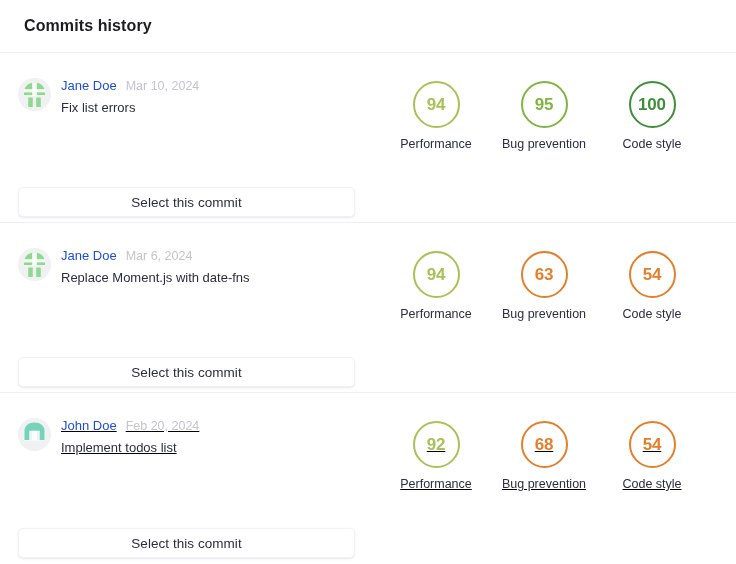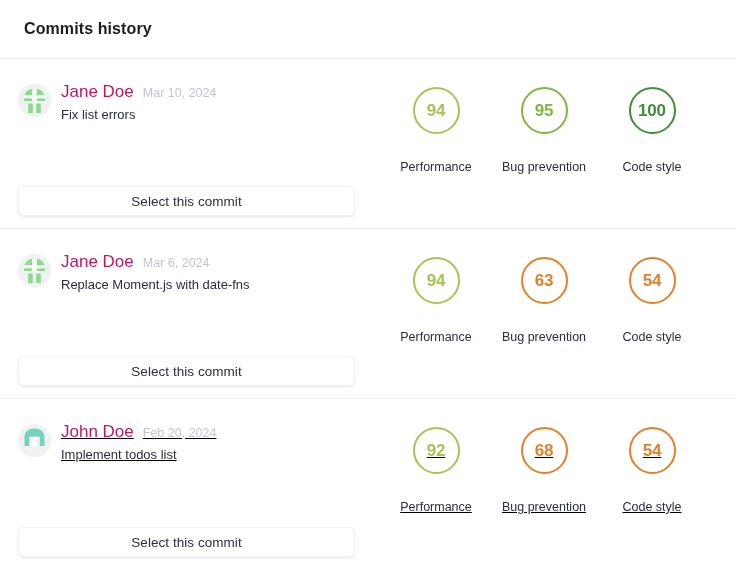--- a/index.html
+++ b/index.html
@@ -15,21 +15,21 @@
   .panel {
     width: 736px;
     height: 564px;
     background: #ffffff;
     position: relative;
     overflow: hidden;
   }
 
   
   .panel-header {
-    height: 59px;
+    height: 53px;
     display: flex;
     align-items: center;
     padding-left: 24px;
     border-bottom: 1px solid #eceef1;
     background: #ffffff;
   }
   .panel-title {
     font-size: 16px;
     font-weight: 700;
     color: #1d1d20;
@@ -76,22 +76,22 @@
 
   .commit-textblock { padding-top: 1px; }
 
   .commit-byline {
     display: flex;
     align-items: baseline;
     gap: 9px;
     line-height: 16px;
   }
   .commit-author {
-    font-size: 17px;
-    color: #be185d;
+    font-size: 13px;
+    color: #1d4ed8;
     font-weight: 400;
     white-space: nowrap;
   }
   .commit-date {
     font-size: 12.5px;
     color: #c3c5cc;
     font-weight: 400;
     white-space: nowrap;
     text-align: center;
   }
@@ -100,21 +100,21 @@
     font-size: 13px;
     color: #2b2d42;
     font-weight: 400;
     white-space: nowrap;
   }
 
   
   .select-btn {
     position: absolute;
     left: 18px;
-    bottom: 12px;
+    bottom: 5px;
     width: 337px;
     height: 30px;
     background: #ffffff;
     border: 1px solid #f1f2f5;
     border-radius: 5px;
     box-shadow: 0 1px 3px rgba(45, 48, 70, 0.07), 0 1px 1px rgba(45, 48, 70, 0.04);
     font-family: "Liberation Sans", sans-serif;
     font-size: 13.5px;
     color: #2b2d42;
     cursor: pointer;
@@ -148,21 +148,21 @@
     justify-content: center;
     background: #ffffff;
   }
   .metric-value {
     font-size: 17px;
     font-weight: 700;
     color: currentColor;
     letter-spacing: -0.2px;
   }
   .metric-label {
-    margin-top: 26px;
+    margin-top: 9px;
     font-size: 12.5px;
     color: #2b2d42;
     white-space: nowrap;
   }
 </style>
 </head>
 <body>
 
 <div class="panel">
 

